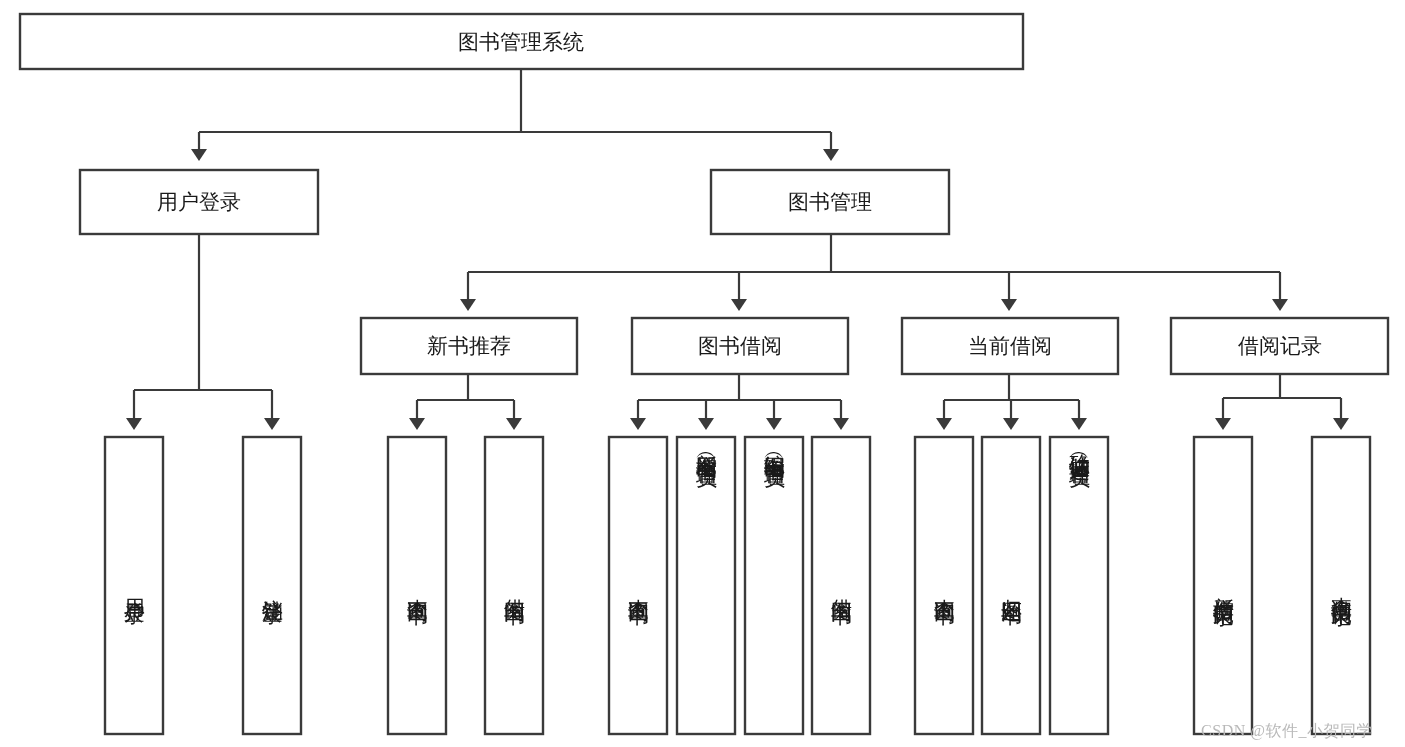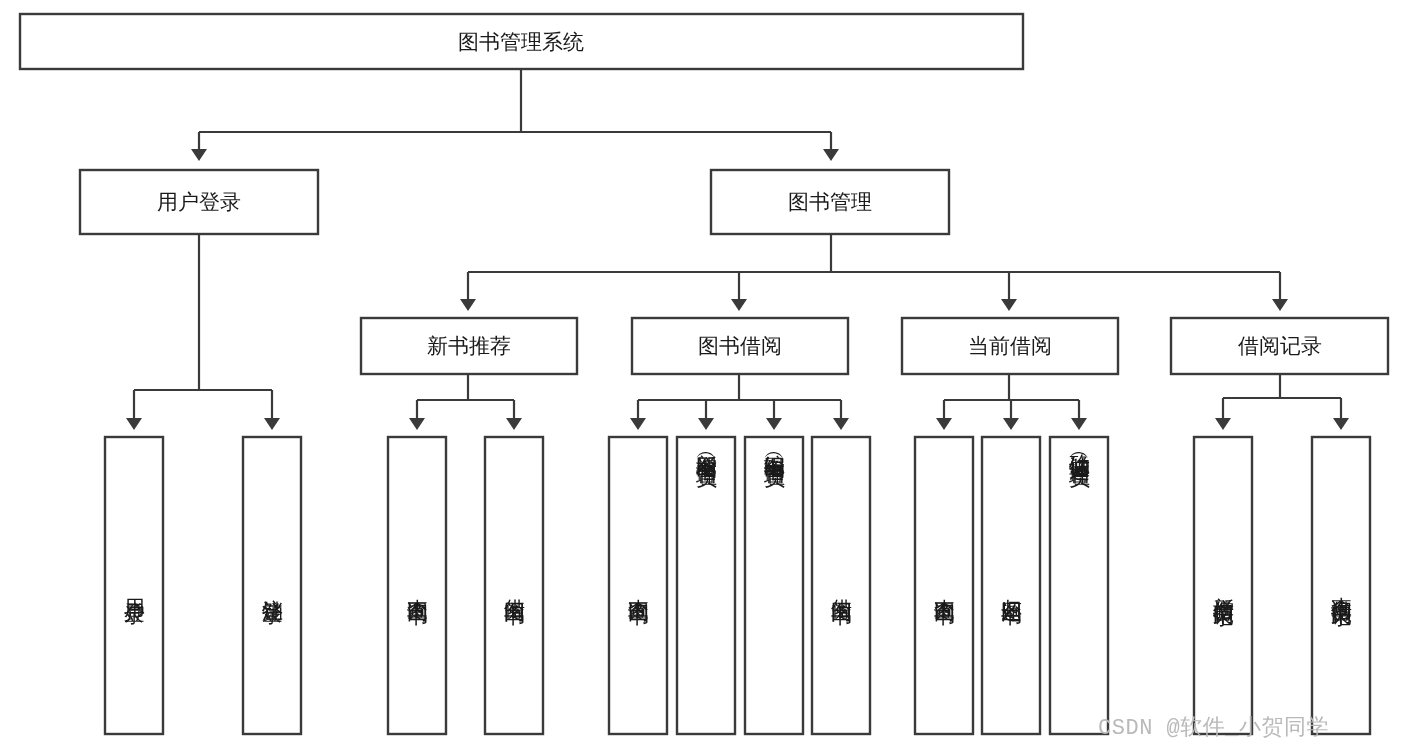--- a/index.html
+++ b/index.html
@@ -11,20 +11,21 @@
     width: 1405px;
     height: 747px;
     font-family: "DejaVu Sans", "Liberation Sans", sans-serif;
     overflow: hidden;
   }
   #diagram-root {
     position: relative;
     width: 1343px;
     height: 747px;
     background: #ffffff;
+    padding-left: 44px;
   }
   svg#flow {
     position: absolute;
     left: 0;
     top: 0;
     width: 1405px;
     height: 747px;
     display: block;
   }
   .node-rect {
@@ -64,22 +65,22 @@
     font-size: 21px;
     line-height: 1.18;
     color: #1a1a1a;
     letter-spacing: 2px;
     white-space: nowrap;
   }
   .watermark {
     position: absolute;
     right: 14px;
     bottom: 5px;
-    font-family: Liberation Mono, monospace;
-    font-size: 22px;
+    font-family: Liberation Serif, serif;
+    font-size: 16px;
     color: #b9b9b9;
     letter-spacing: 0.5px;
     white-space: nowrap;
   }
 </style>
 </head>
 <body>
 
 <div id="diagram-root">
 

